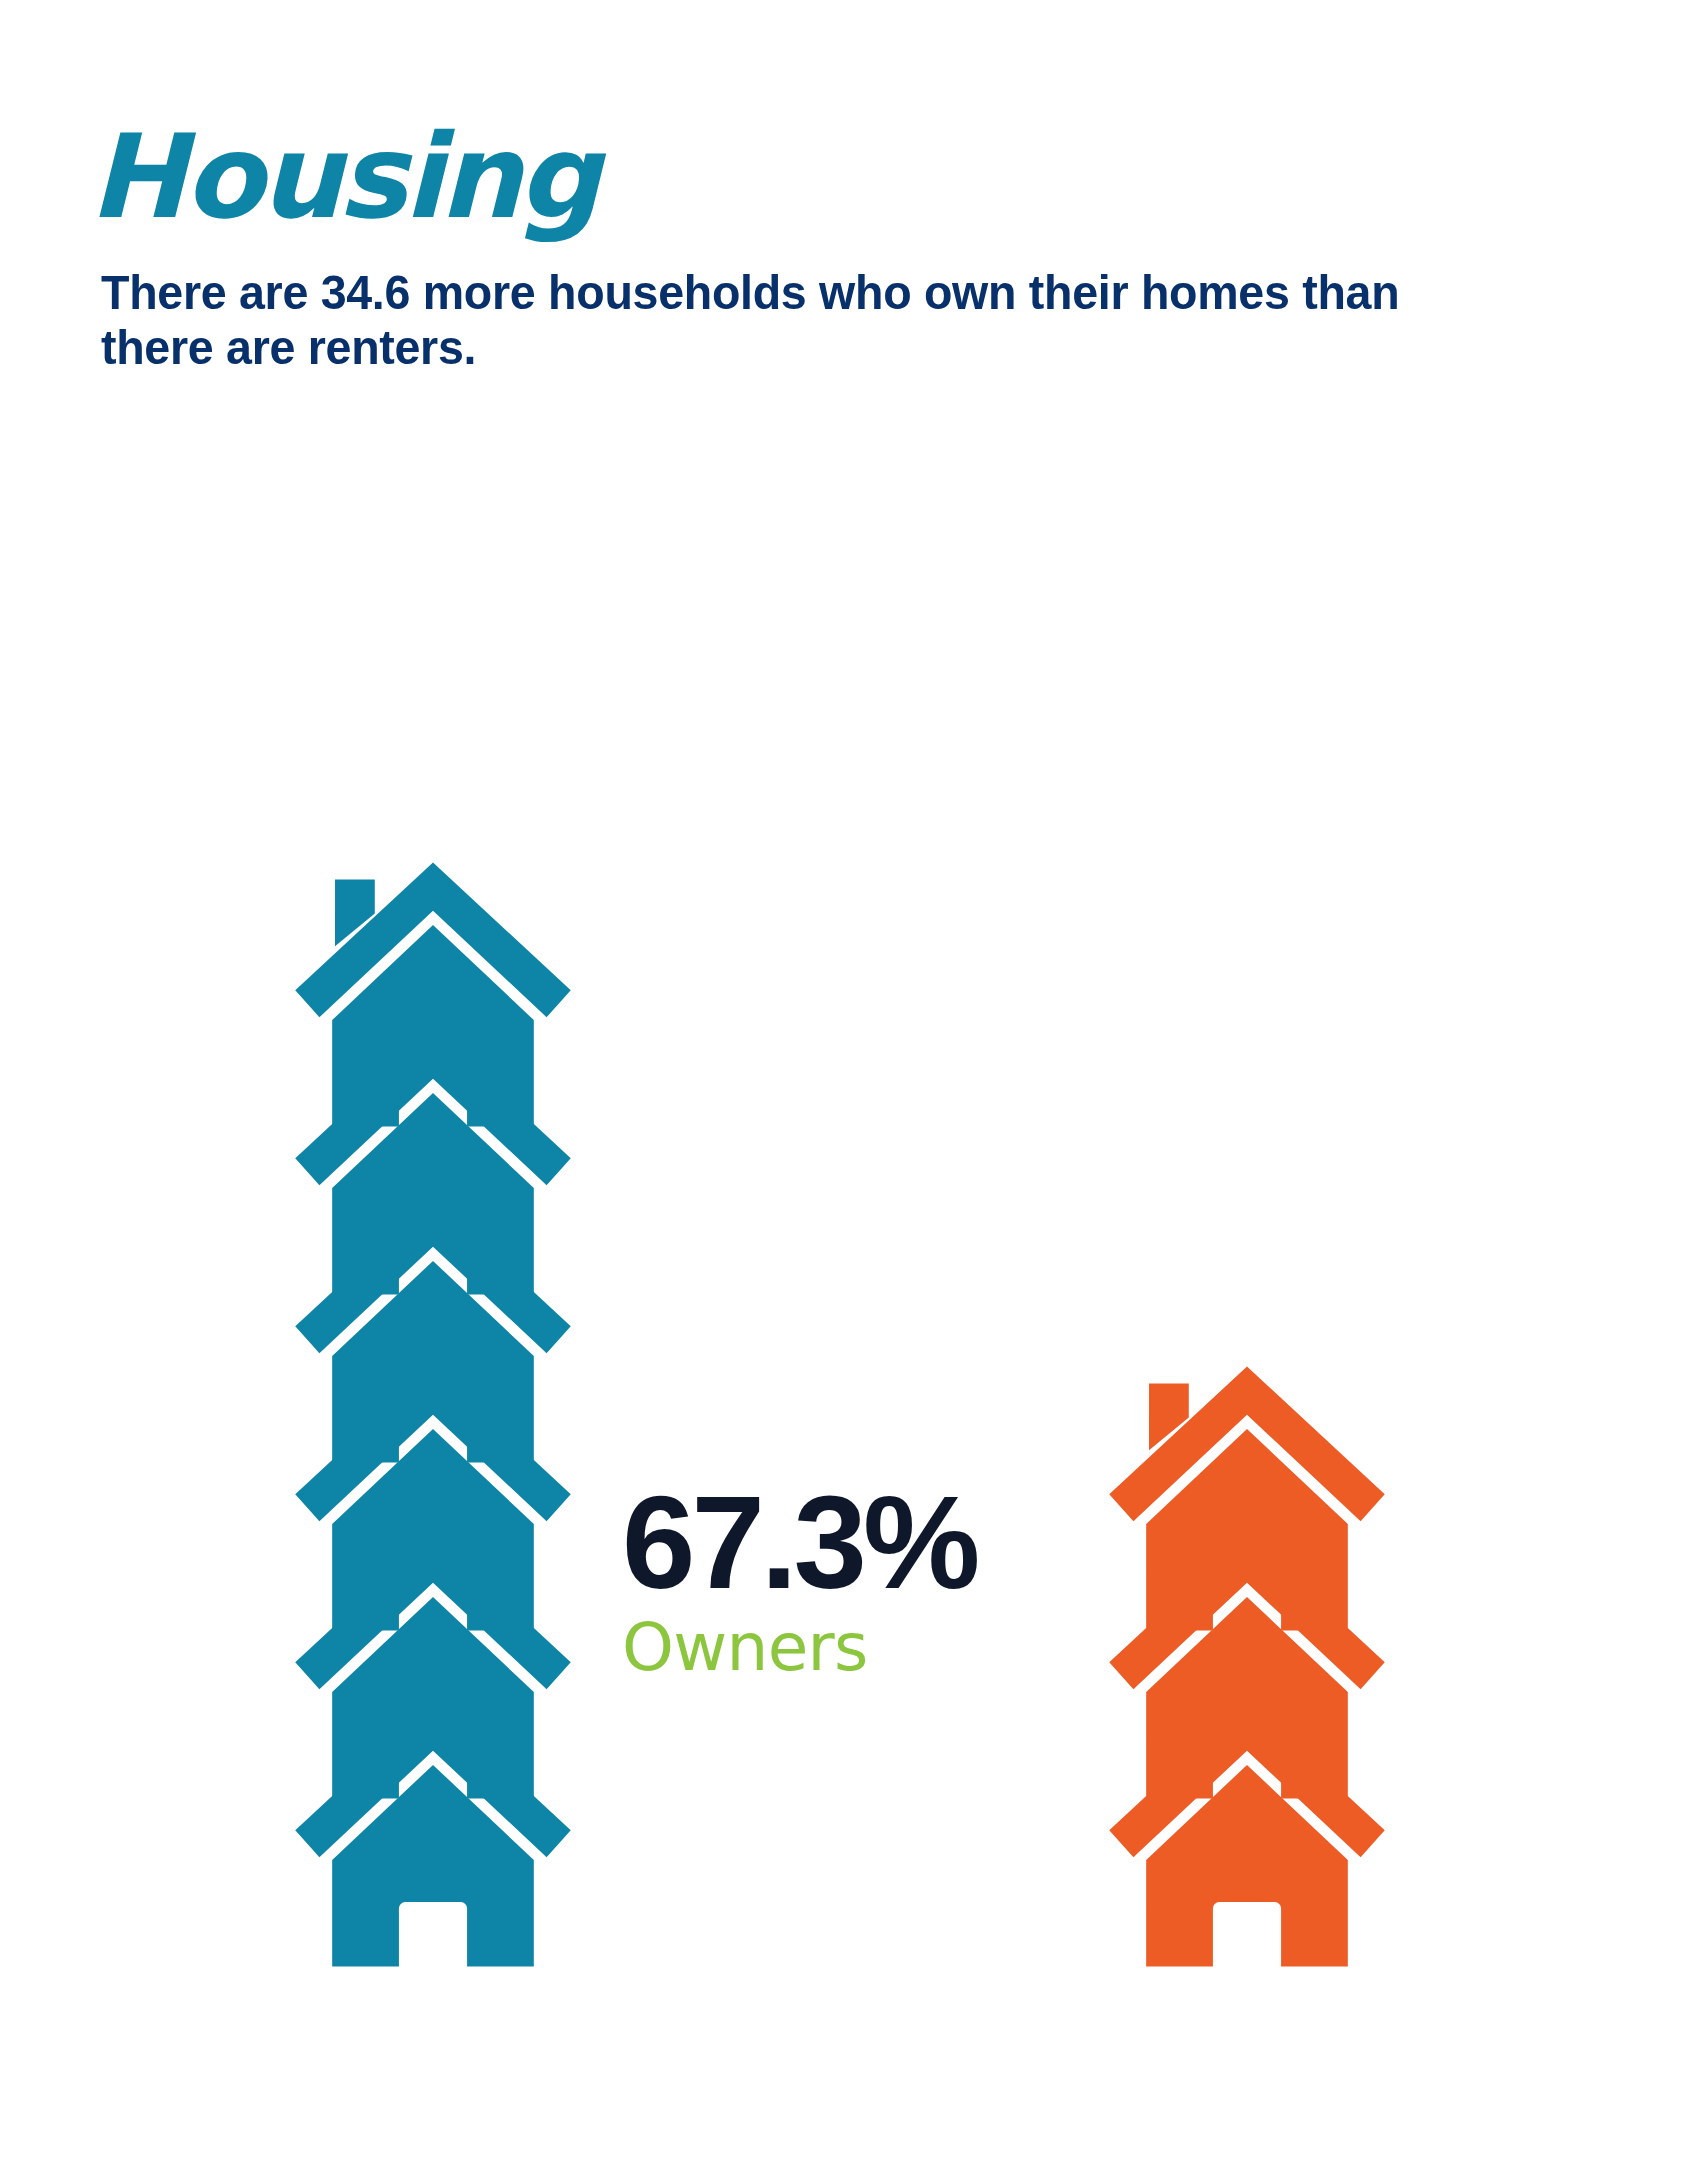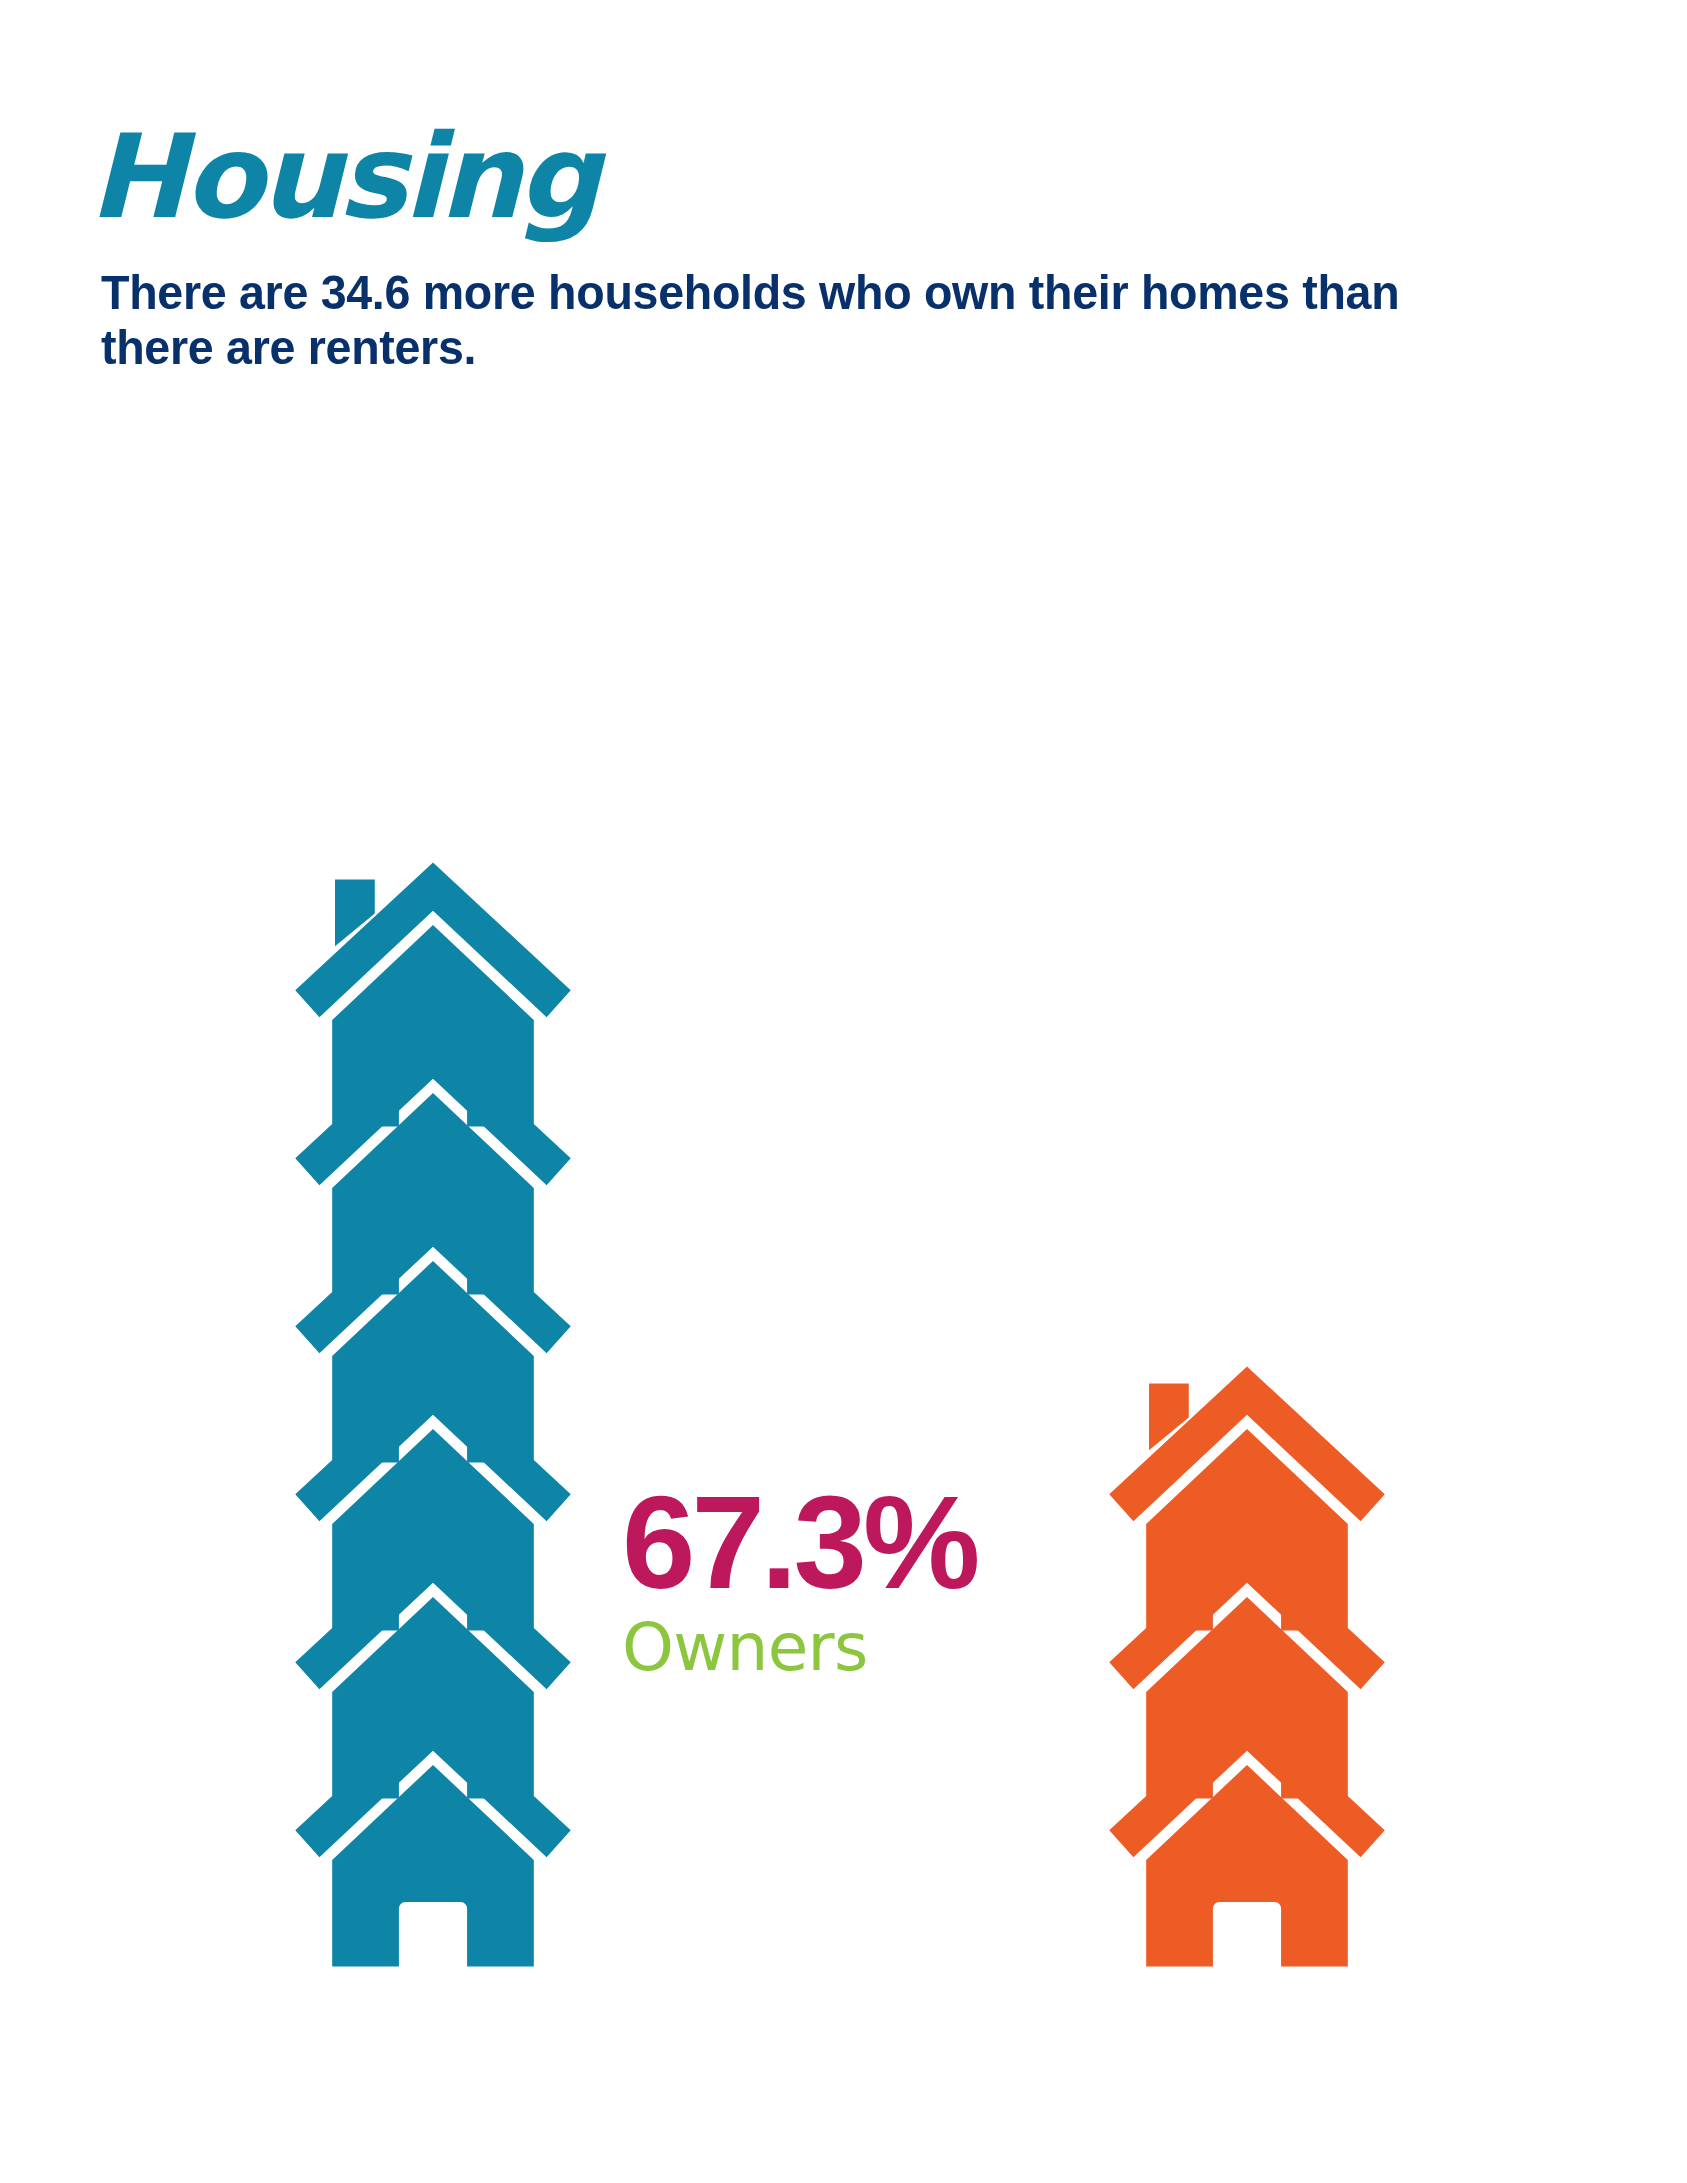--- a/index.html
+++ b/index.html
@@ -97,21 +97,21 @@
   .stat-label {
     font-family: "DejaVu Sans", sans-serif;
     font-weight: normal;
     font-size: 66px;
     line-height: 1.0;
     letter-spacing: -0.7px;
     display: block;
   }
 
   #stat-owners { text-align: left; }
-  #stat-owners .stat-value { color: #be185d; }
+  #stat-owners .stat-value { color: #0f172a; }
   #stat-owners .stat-label { color: #8cc63f; margin-top: 12px; }
 
   #stat-renters { text-align: right; margin-top: 49px; }
   #stat-renters .stat-value { color: #ee5c26; }
   #stat-renters .stat-label { color: #8cc63f; margin-top: 12px; }
 </style>
 </head>
 <body>
 
 <div id="page">

